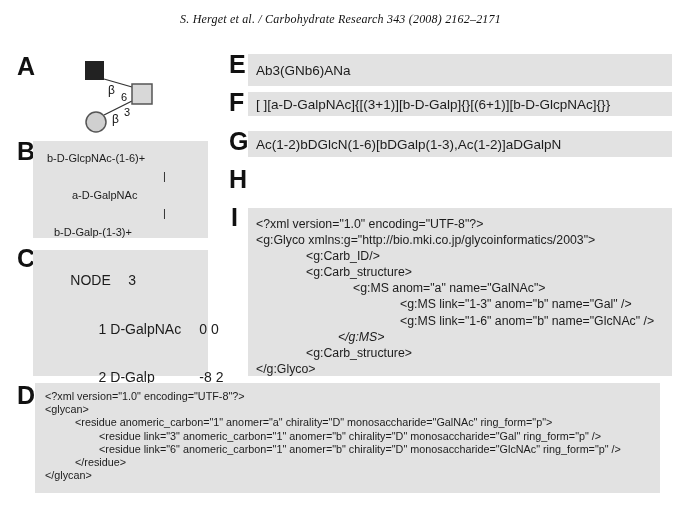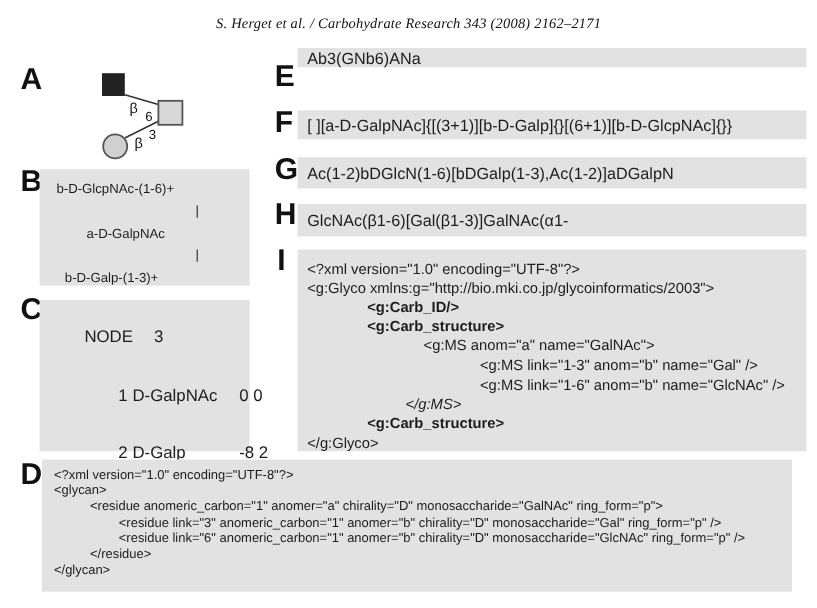--- a/index.html
+++ b/index.html
@@ -47,30 +47,30 @@
   
   .d-box { left: 35px; top: 383px; width: 625px; height: 110px;
            font-size: 10.8px; padding: 7px 0 0 10px; }
   .d-box .dl { line-height: 13.2px; white-space: pre; }
   .d-ind1 { padding-left: 30px; }
   .d-ind2 { padding-left: 54px; }
 
   
   .one-line { left: 248px; width: 424px; display: flex; align-items: center;
               padding-left: 8px; font-size: 13.5px; white-space: pre; }
-  .e-box { top: 40px;  height: 16px; }
+  .e-box { top: 54px;  height: 32px; }
   .f-box { top: 92px;  height: 24px; }
   .g-box { top: 131px; height: 26px; }
   .h-box { top: 170px; height: 27px; }
 
   
   .i-box { left: 248px; top: 208px; width: 424px; height: 168px;
            font-size: 12.3px; padding: 8px 0 0 8px; }
   .i-box .il { line-height: 16.1px; white-space: pre; }
-  .i-ind1 { padding-left: 50px; font-weight: bold; }
+  .i-ind1 { padding-left: 50px; }
   .i-ind2 { padding-left: 97px; }
   .i-ind3 { padding-left: 144px; }
   .i-indc { padding-left: 82px; font-style: italic; }
 </style>
 </head>
 <body>
 
 <div class="page">
 
   <div class="title">S. Herget et al. / Carbohydrate Research 343 (2008) 2162–2171</div>
@@ -140,23 +140,20 @@
   <div class="box one-line f-box">
     <span>[ ][a-D-GalpNAc]{[(3+1)][b-D-Galp]{}[(6+1)][b-D-GlcpNAc]{}}</span>
   </div>
 
   <div class="plabel" style="left:229px; top:129px">G</div>
   <div class="box one-line g-box">
     <span>Ac(1-2)bDGlcN(1-6)[bDGalp(1-3),Ac(1-2)]aDGalpN</span>
   </div>
 
   <div class="plabel" style="left:229px; top:167px">H</div>
-  <div class="box one-line h-box">
-    <span>GlcNAc(β1-6)[Gal(β1-3)]GalNAc(α1-</span>
-  </div>
 
   <div class="plabel" style="left:231px; top:205px">I</div>
   <div class="box i-box">
     <div class="il">&lt;?xml version="1.0" encoding="UTF-8"?&gt;</div>
     <div class="il">&lt;g:Glyco xmlns:g="http://bio.mki.co.jp/glycoinformatics/2003"&gt;</div>
     <div class="il i-ind1">&lt;g:Carb_ID/&gt;</div>
     <div class="il i-ind1">&lt;g:Carb_structure&gt;</div>
     <div class="il i-ind2">&lt;g:MS anom="a" name="GalNAc"&gt;</div>
     <div class="il i-ind3">&lt;g:MS link="1-3" anom="b" name="Gal" /&gt;</div>
     <div class="il i-ind3">&lt;g:MS link="1-6" anom="b" name="GlcNAc" /&gt;</div>

